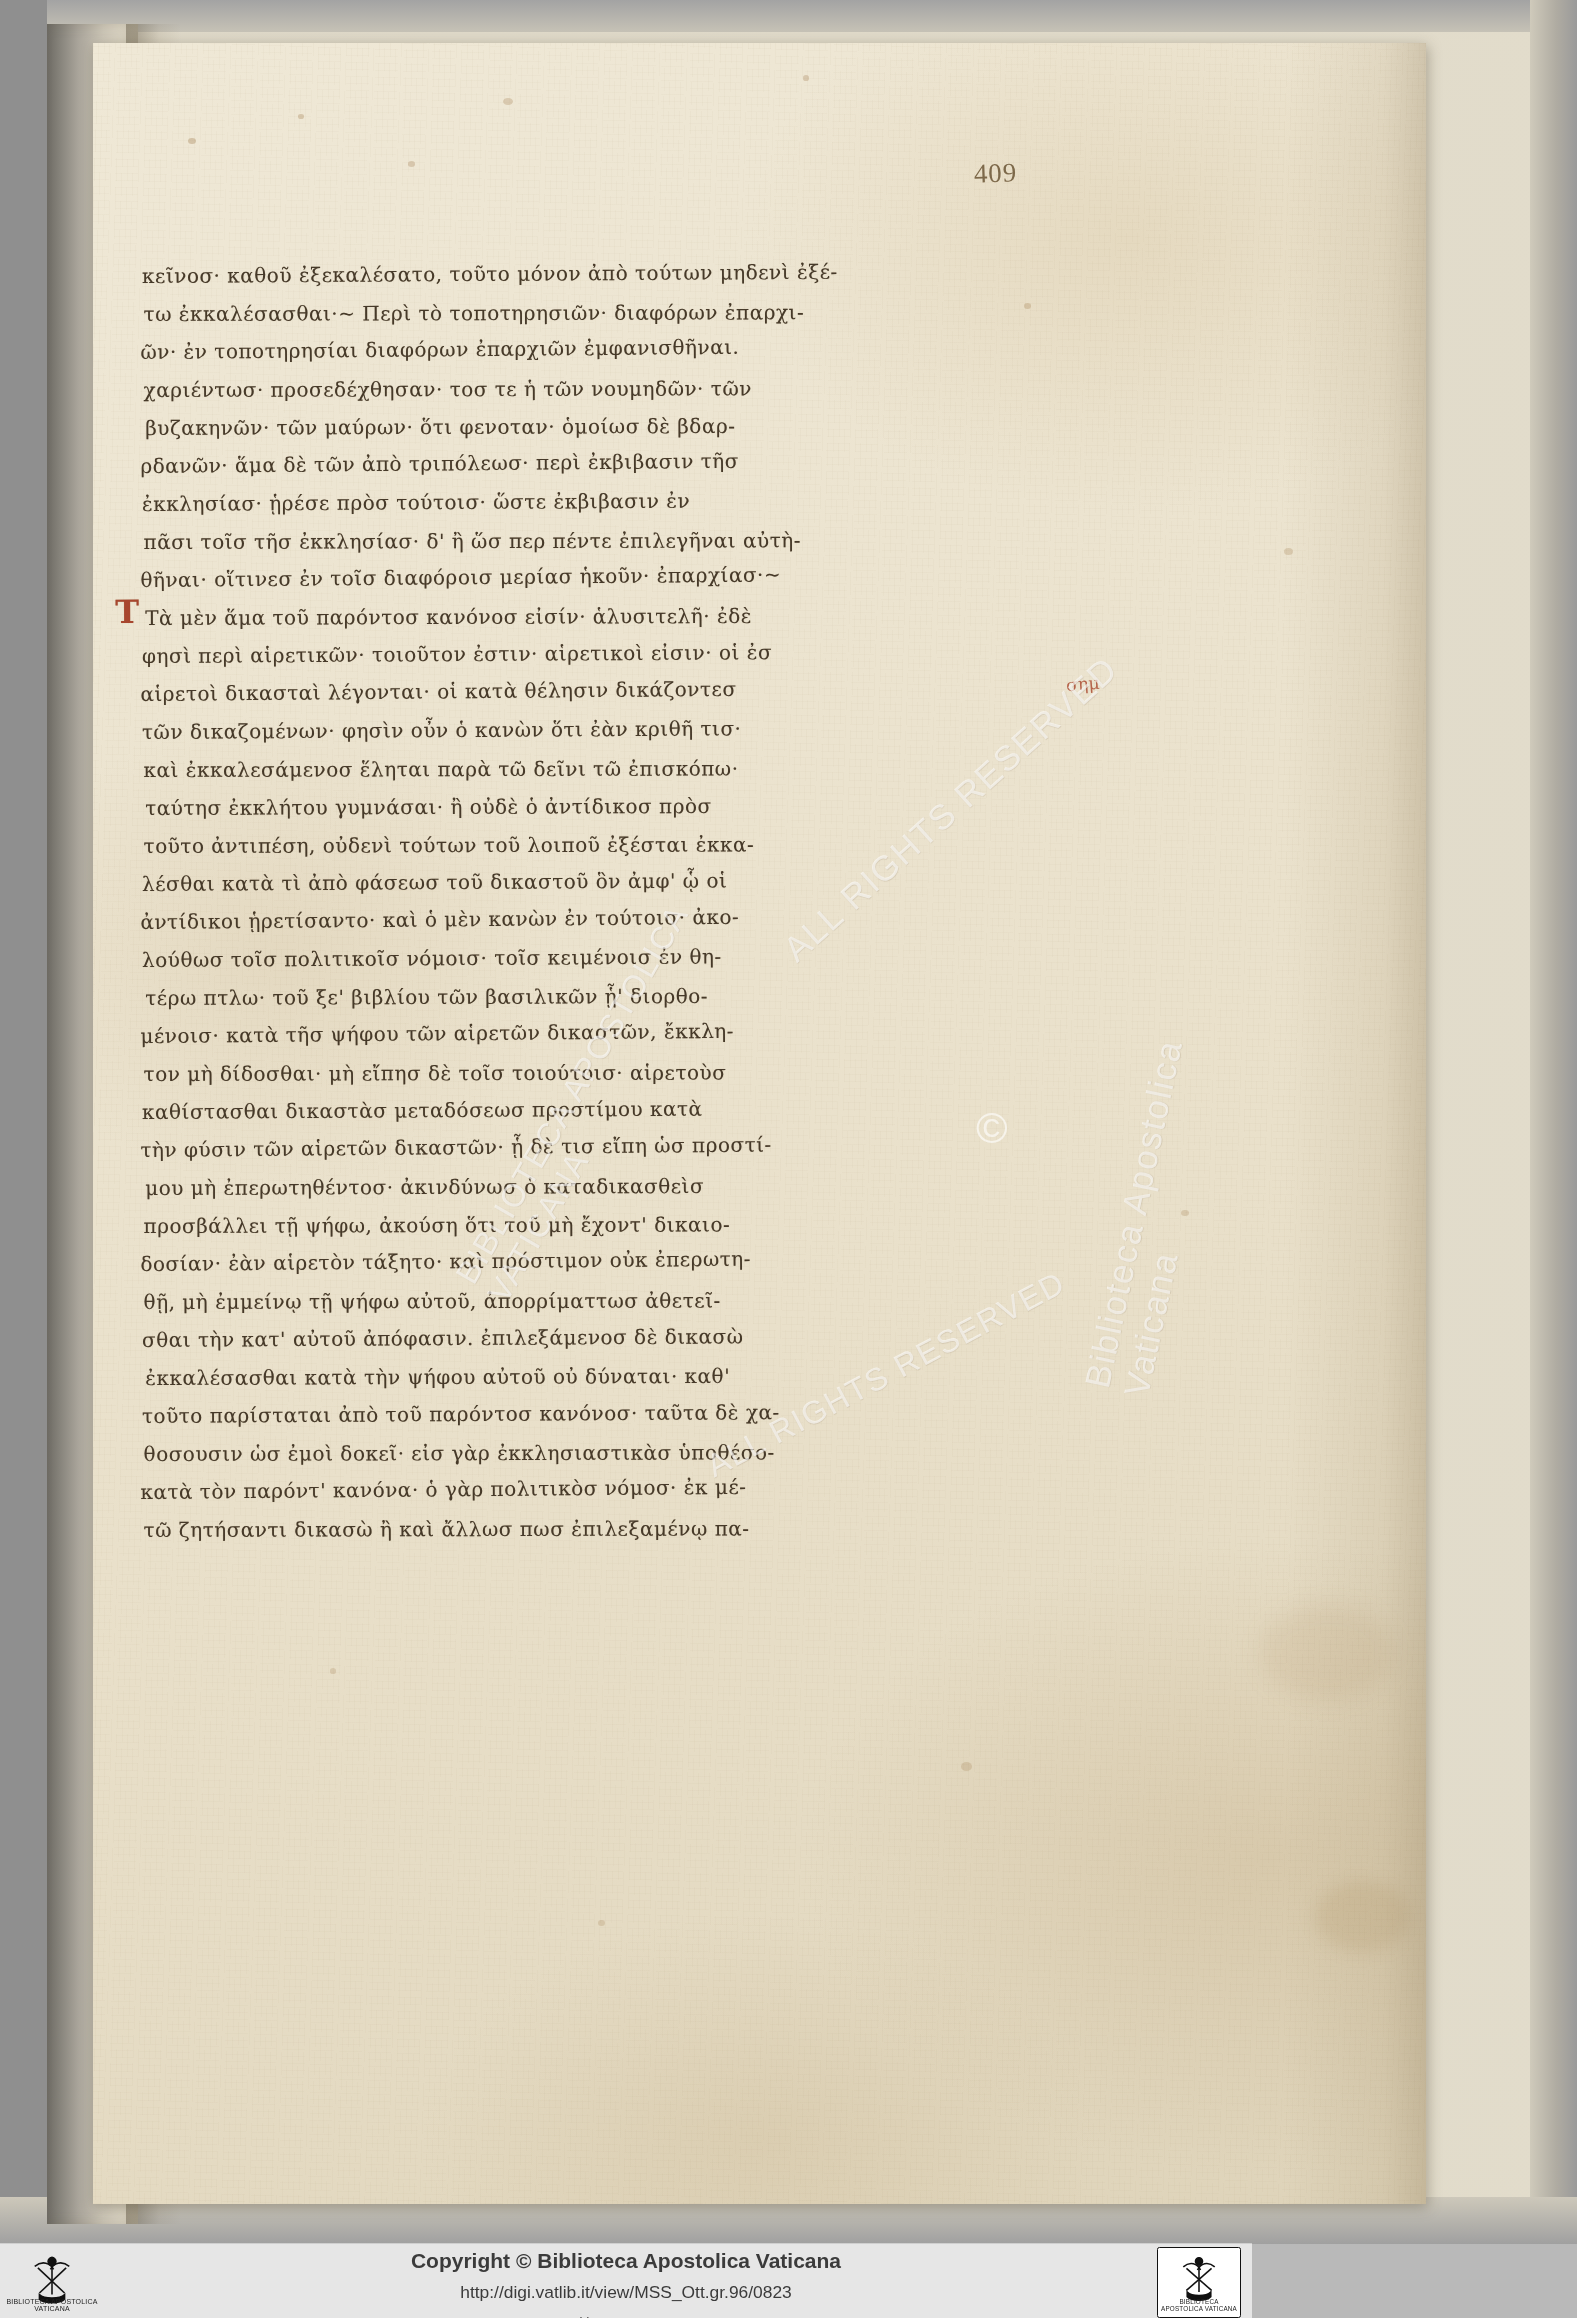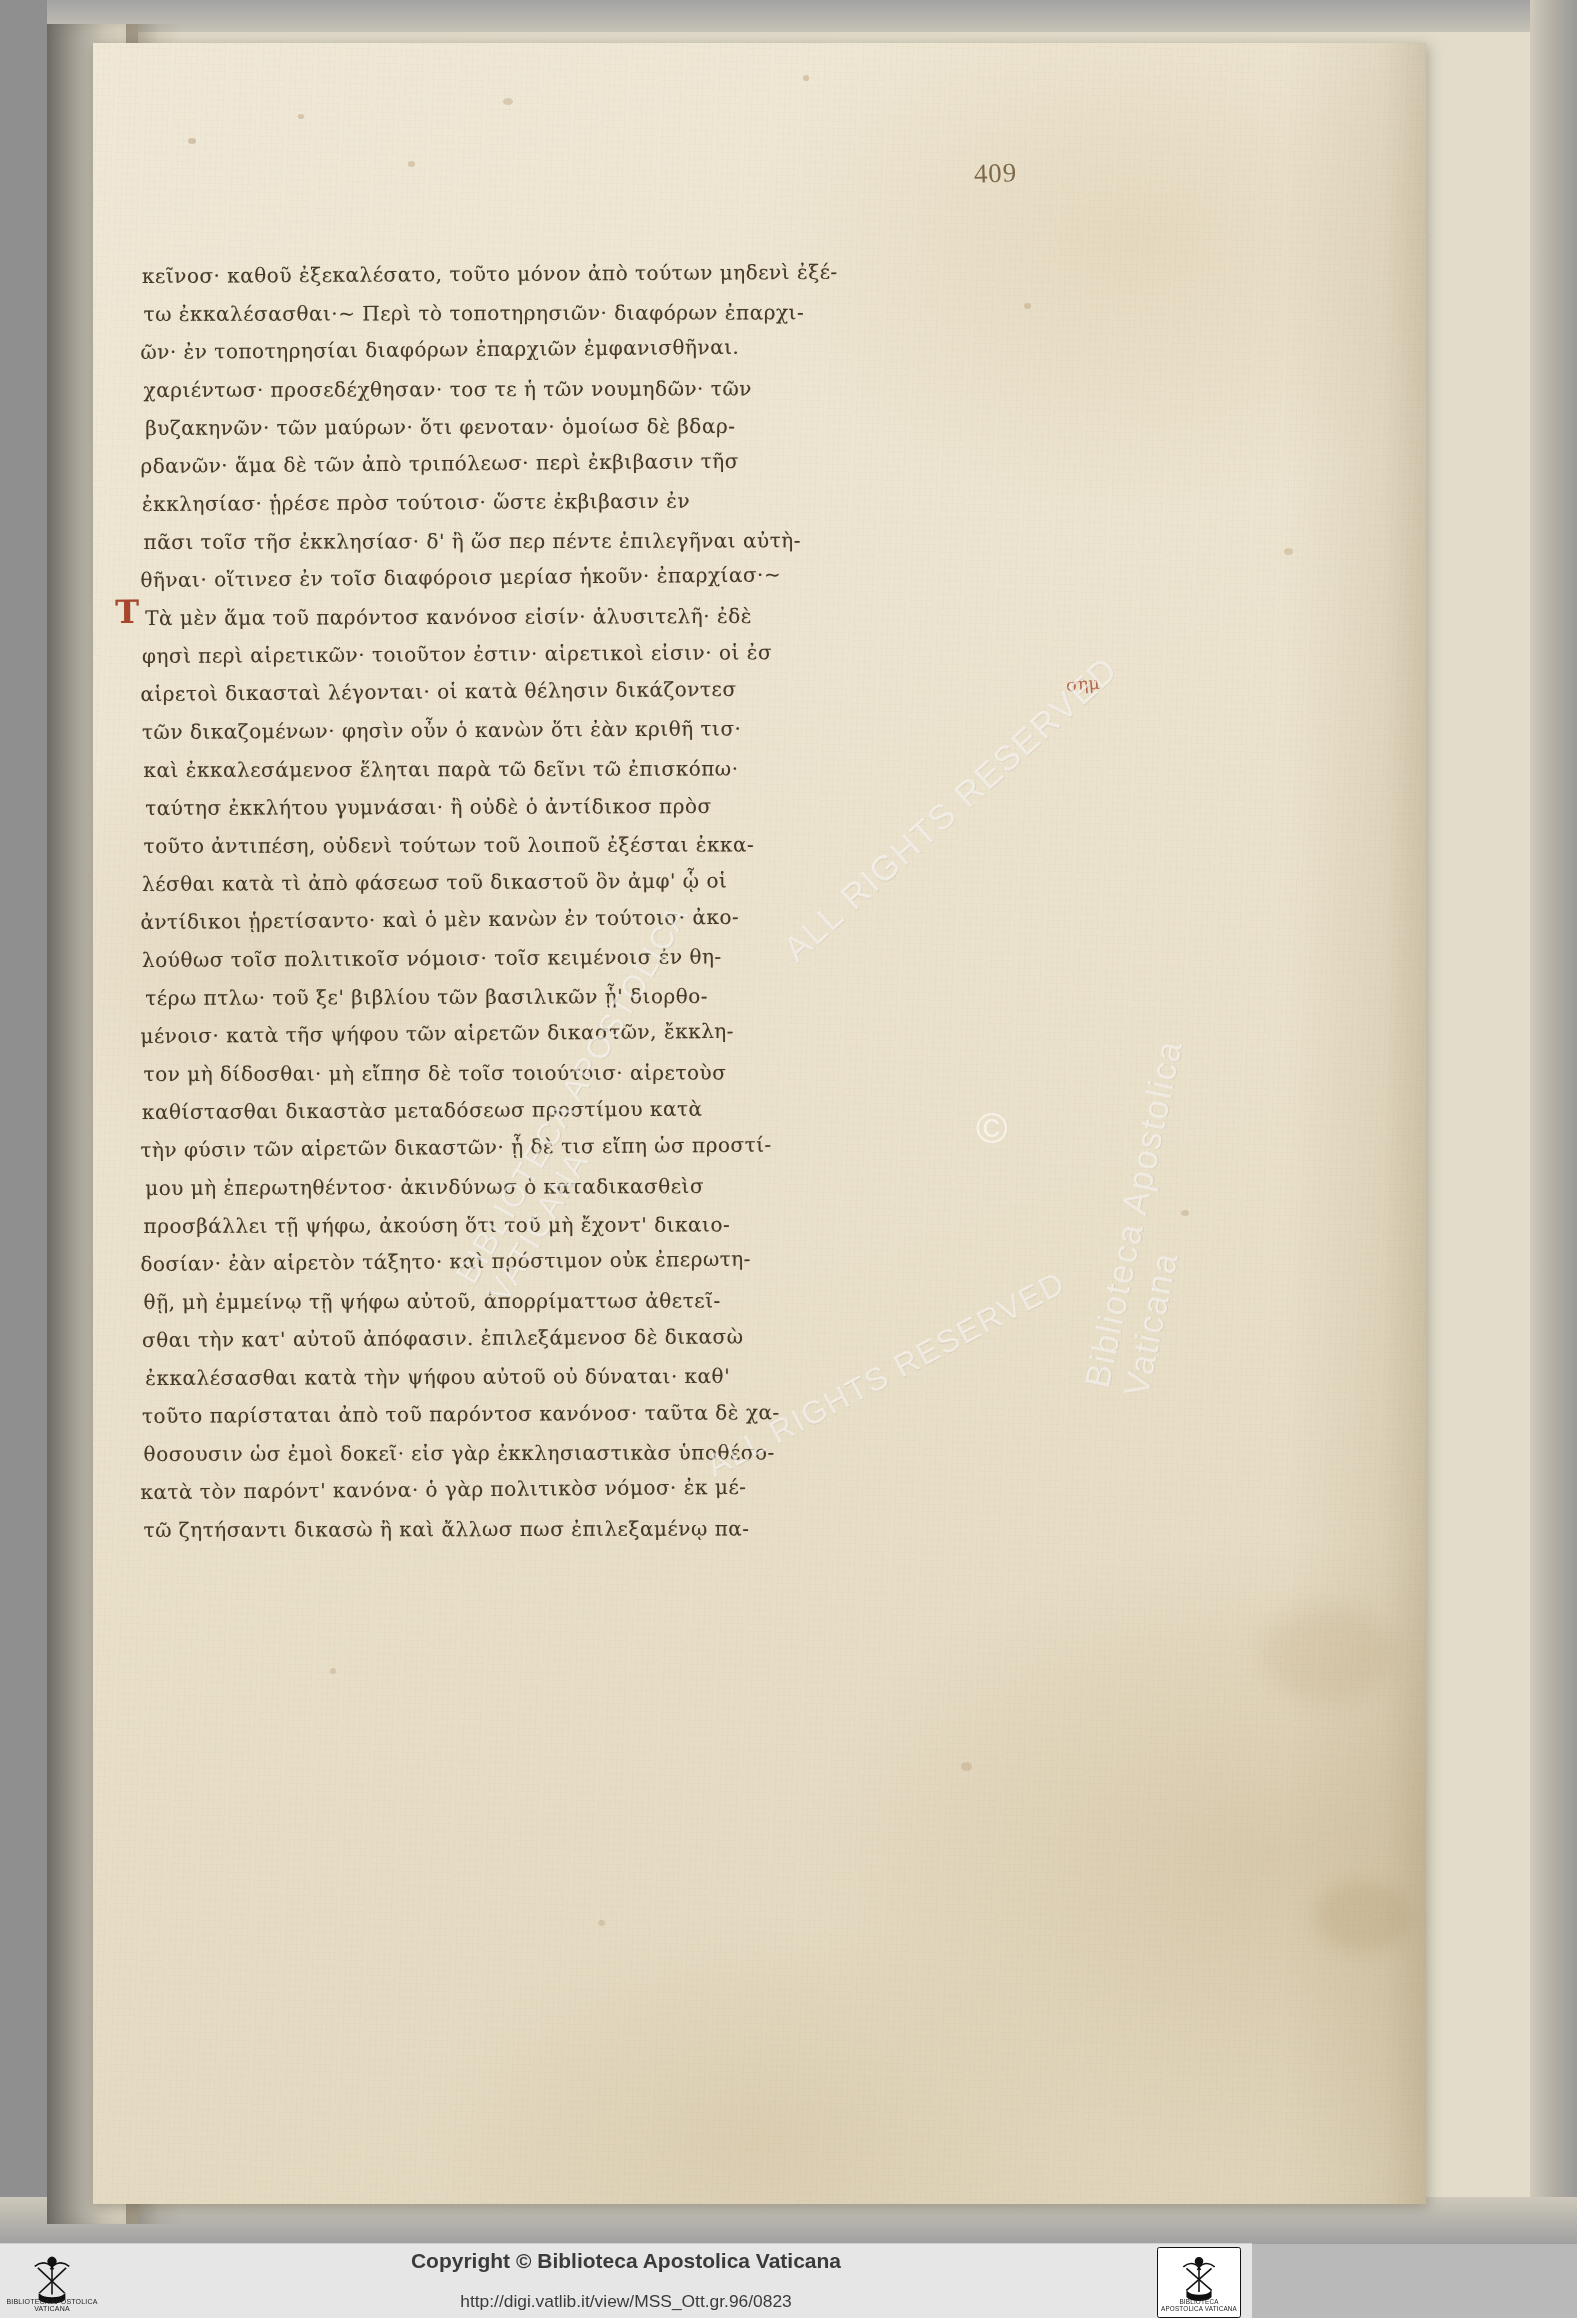--- a/index.html
+++ b/index.html
@@ -203,21 +203,21 @@
     border-top: 0.8px solid #cfcfcf;
   }
   #footer-center {
     position: absolute;
     left: 0; right: 0; top: 4.7px;
     text-align: center;
     font-family: "Liberation Sans", sans-serif;
     color: #3b3b3b;
   }
   #footer-title { font-size: 21px; font-weight: bold; }
-  #footer-url { font-size: 17.4px; margin-top: 18px; color: #3b3b3b; }
+  #footer-url { font-size: 17.4px; margin-top: 9px; color: #3b3b3b; }
   #footer-powered { font-size: 14px; margin-top: 12px; color: #4a4a4a; }
 
   .crest {
     position: absolute;
     top: 4.7px;
     width: 66px; height: 66px;
   }
   #crest-left { left: 19px; }
   .crest-label {
     position: absolute;

